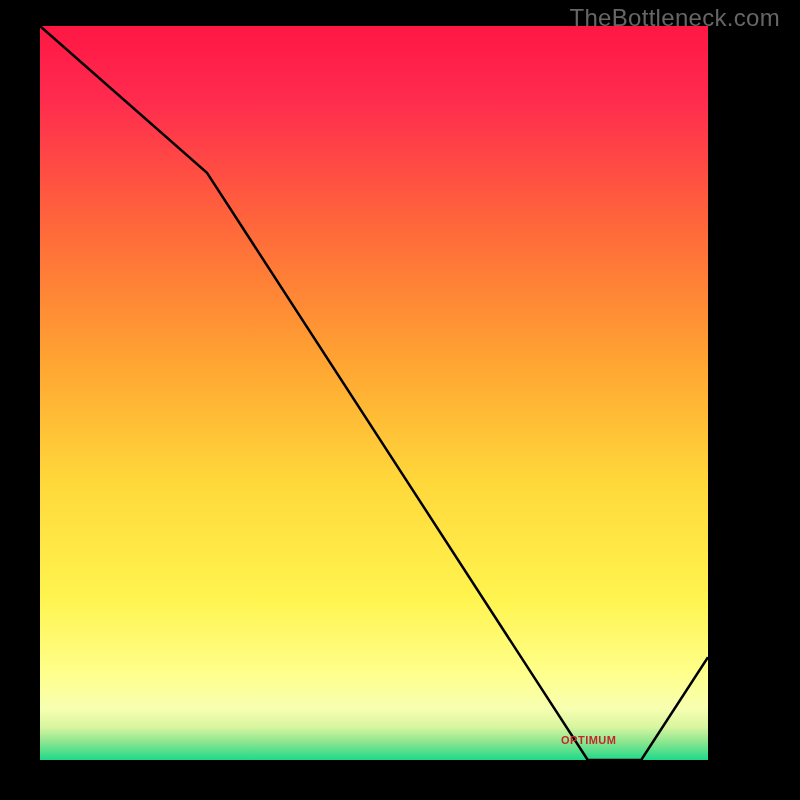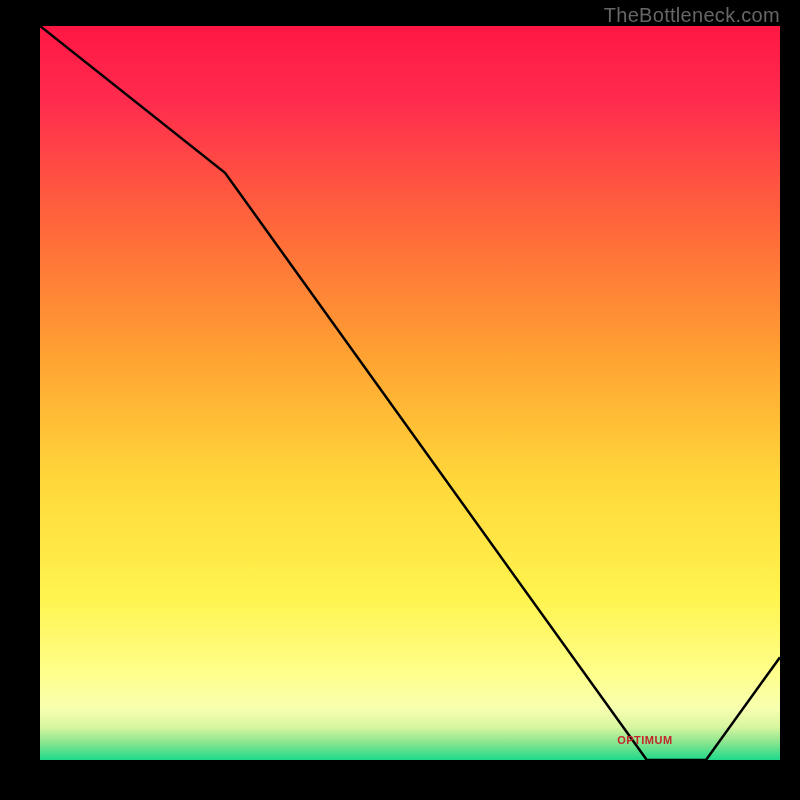--- a/index.html
+++ b/index.html
@@ -9,38 +9,38 @@
     background: #000;
     position: relative;
     font-family: Arial, sans-serif;
     overflow: hidden;
   }
   .watermark {
     position: absolute;
     top: 4px;
     right: 20px;
     color: #666;
-    font-size: 20px;
+    font-size: 24px;
     font-weight: 500;
     z-index: 10;
     letter-spacing: 0.3px;
   }
   .plot-frame {
     position: absolute;
     left: 20px;
     top: 26px;
     width: 760px;
     height: 754px;
     background: #000;
   }
   .plot-inner {
     position: absolute;
     left: 20px;
     top: 0;
-    width: 740px;
+    width: 668px;
     height: 734px;
     overflow: hidden;
   }
   .gradient {
     position: absolute;
     left: 0;
     top: 0;
     width: 100%;
     height: 100%;
   }

